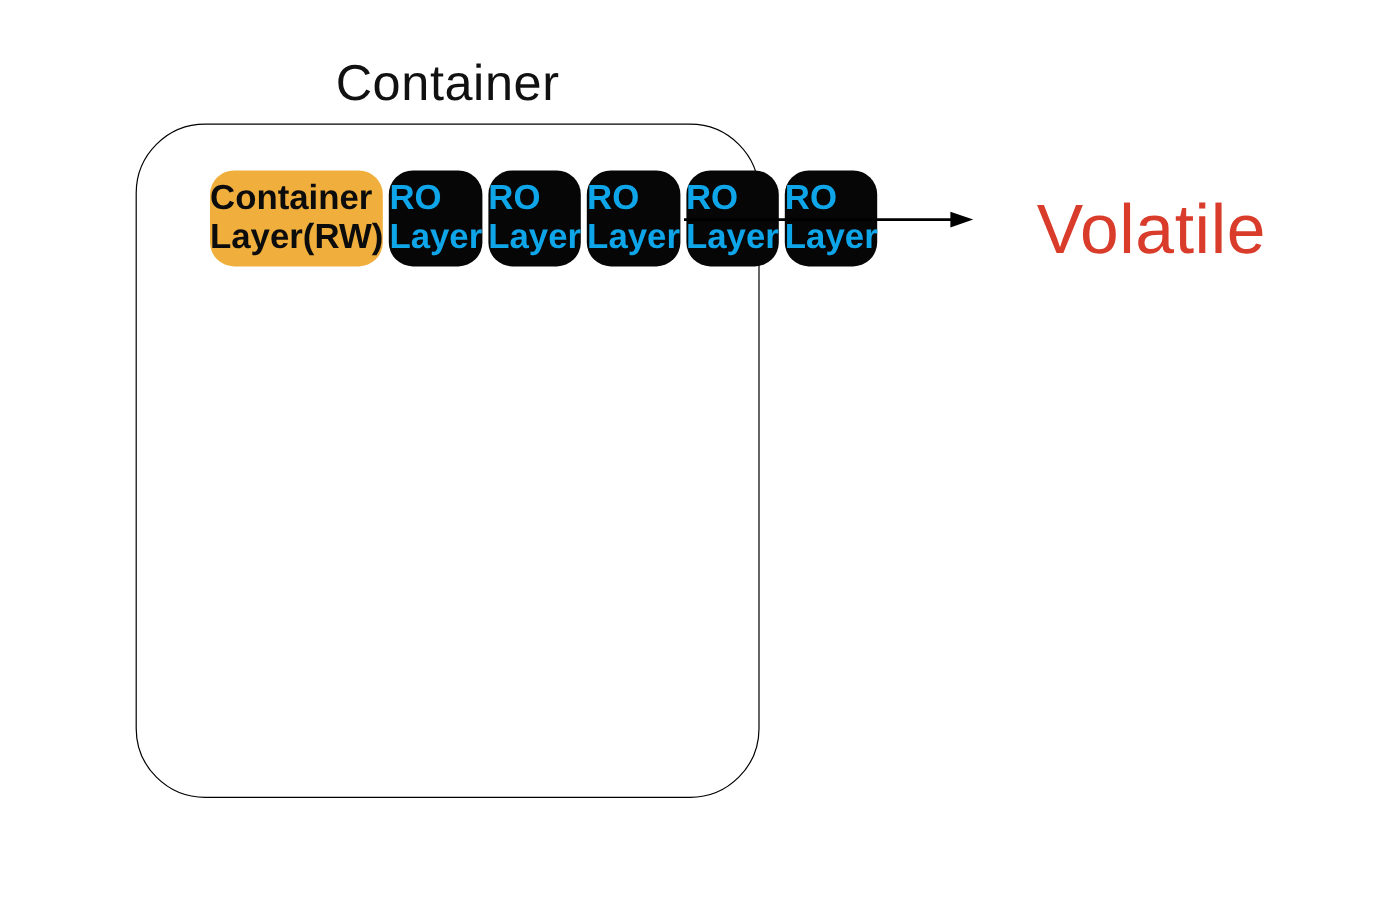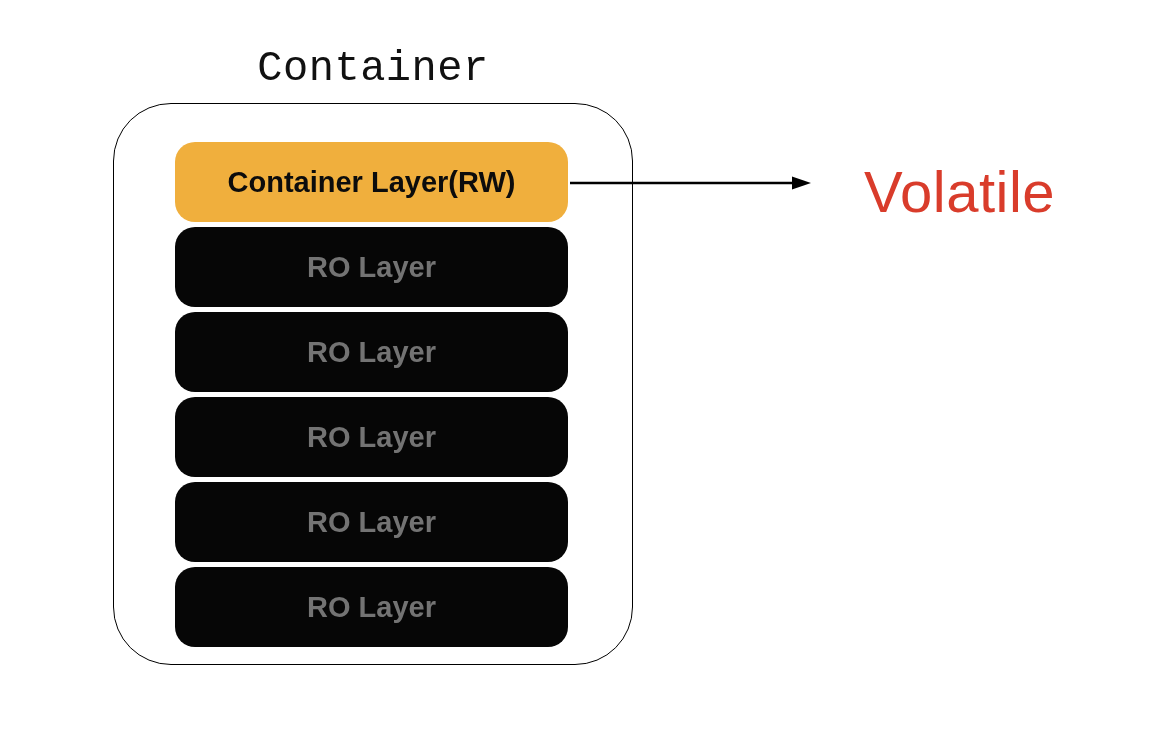--- a/index.html
+++ b/index.html
@@ -18,58 +18,57 @@
   .diagram-title {
     position: absolute;
     left: 113px;
     top: 45px;
     width: 520px;
     text-align: center;
     font-size: 42px;
     font-weight: 400;
     color: #111111;
     letter-spacing: 0.5px;
-    font-family: Liberation Mono, monospace;
   }
   .container-outline {
     position: absolute;
     left: 113px;
     top: 103px;
     width: 520px;
     height: 562px;
     border: 1.5px solid var(--outline, #000000);
     border-radius: 58px;
     box-sizing: border-box;
   }
   .layer-stack {
     position: absolute;
     left: 175px;
     top: 142px;
     width: 393px;
     display: flex;
-    flex-direction: column;
+    flex-direction: row;
     gap: 5px;
   }
   .layer-box {
     height: 80px;
     border-radius: 20px;
     display: flex;
     align-items: center;
     justify-content: center;
     font-size: 29px;
     font-weight: 700;
     box-sizing: border-box;
   }
   .layer-box.rw {
     background: var(--writable-layer, #F0AF3D);
     color: #0c0c0c;
   }
   .layer-box.ro {
     background: var(--readonly-layer, #060606);
-    color: #737373;
+    color: #0ea5e9;
   }
   .arrow-svg {
     position: absolute;
     left: 570px;
     top: 171px;
     width: 243px;
     height: 24px;
   }
   .annotation-label {
     position: absolute;

